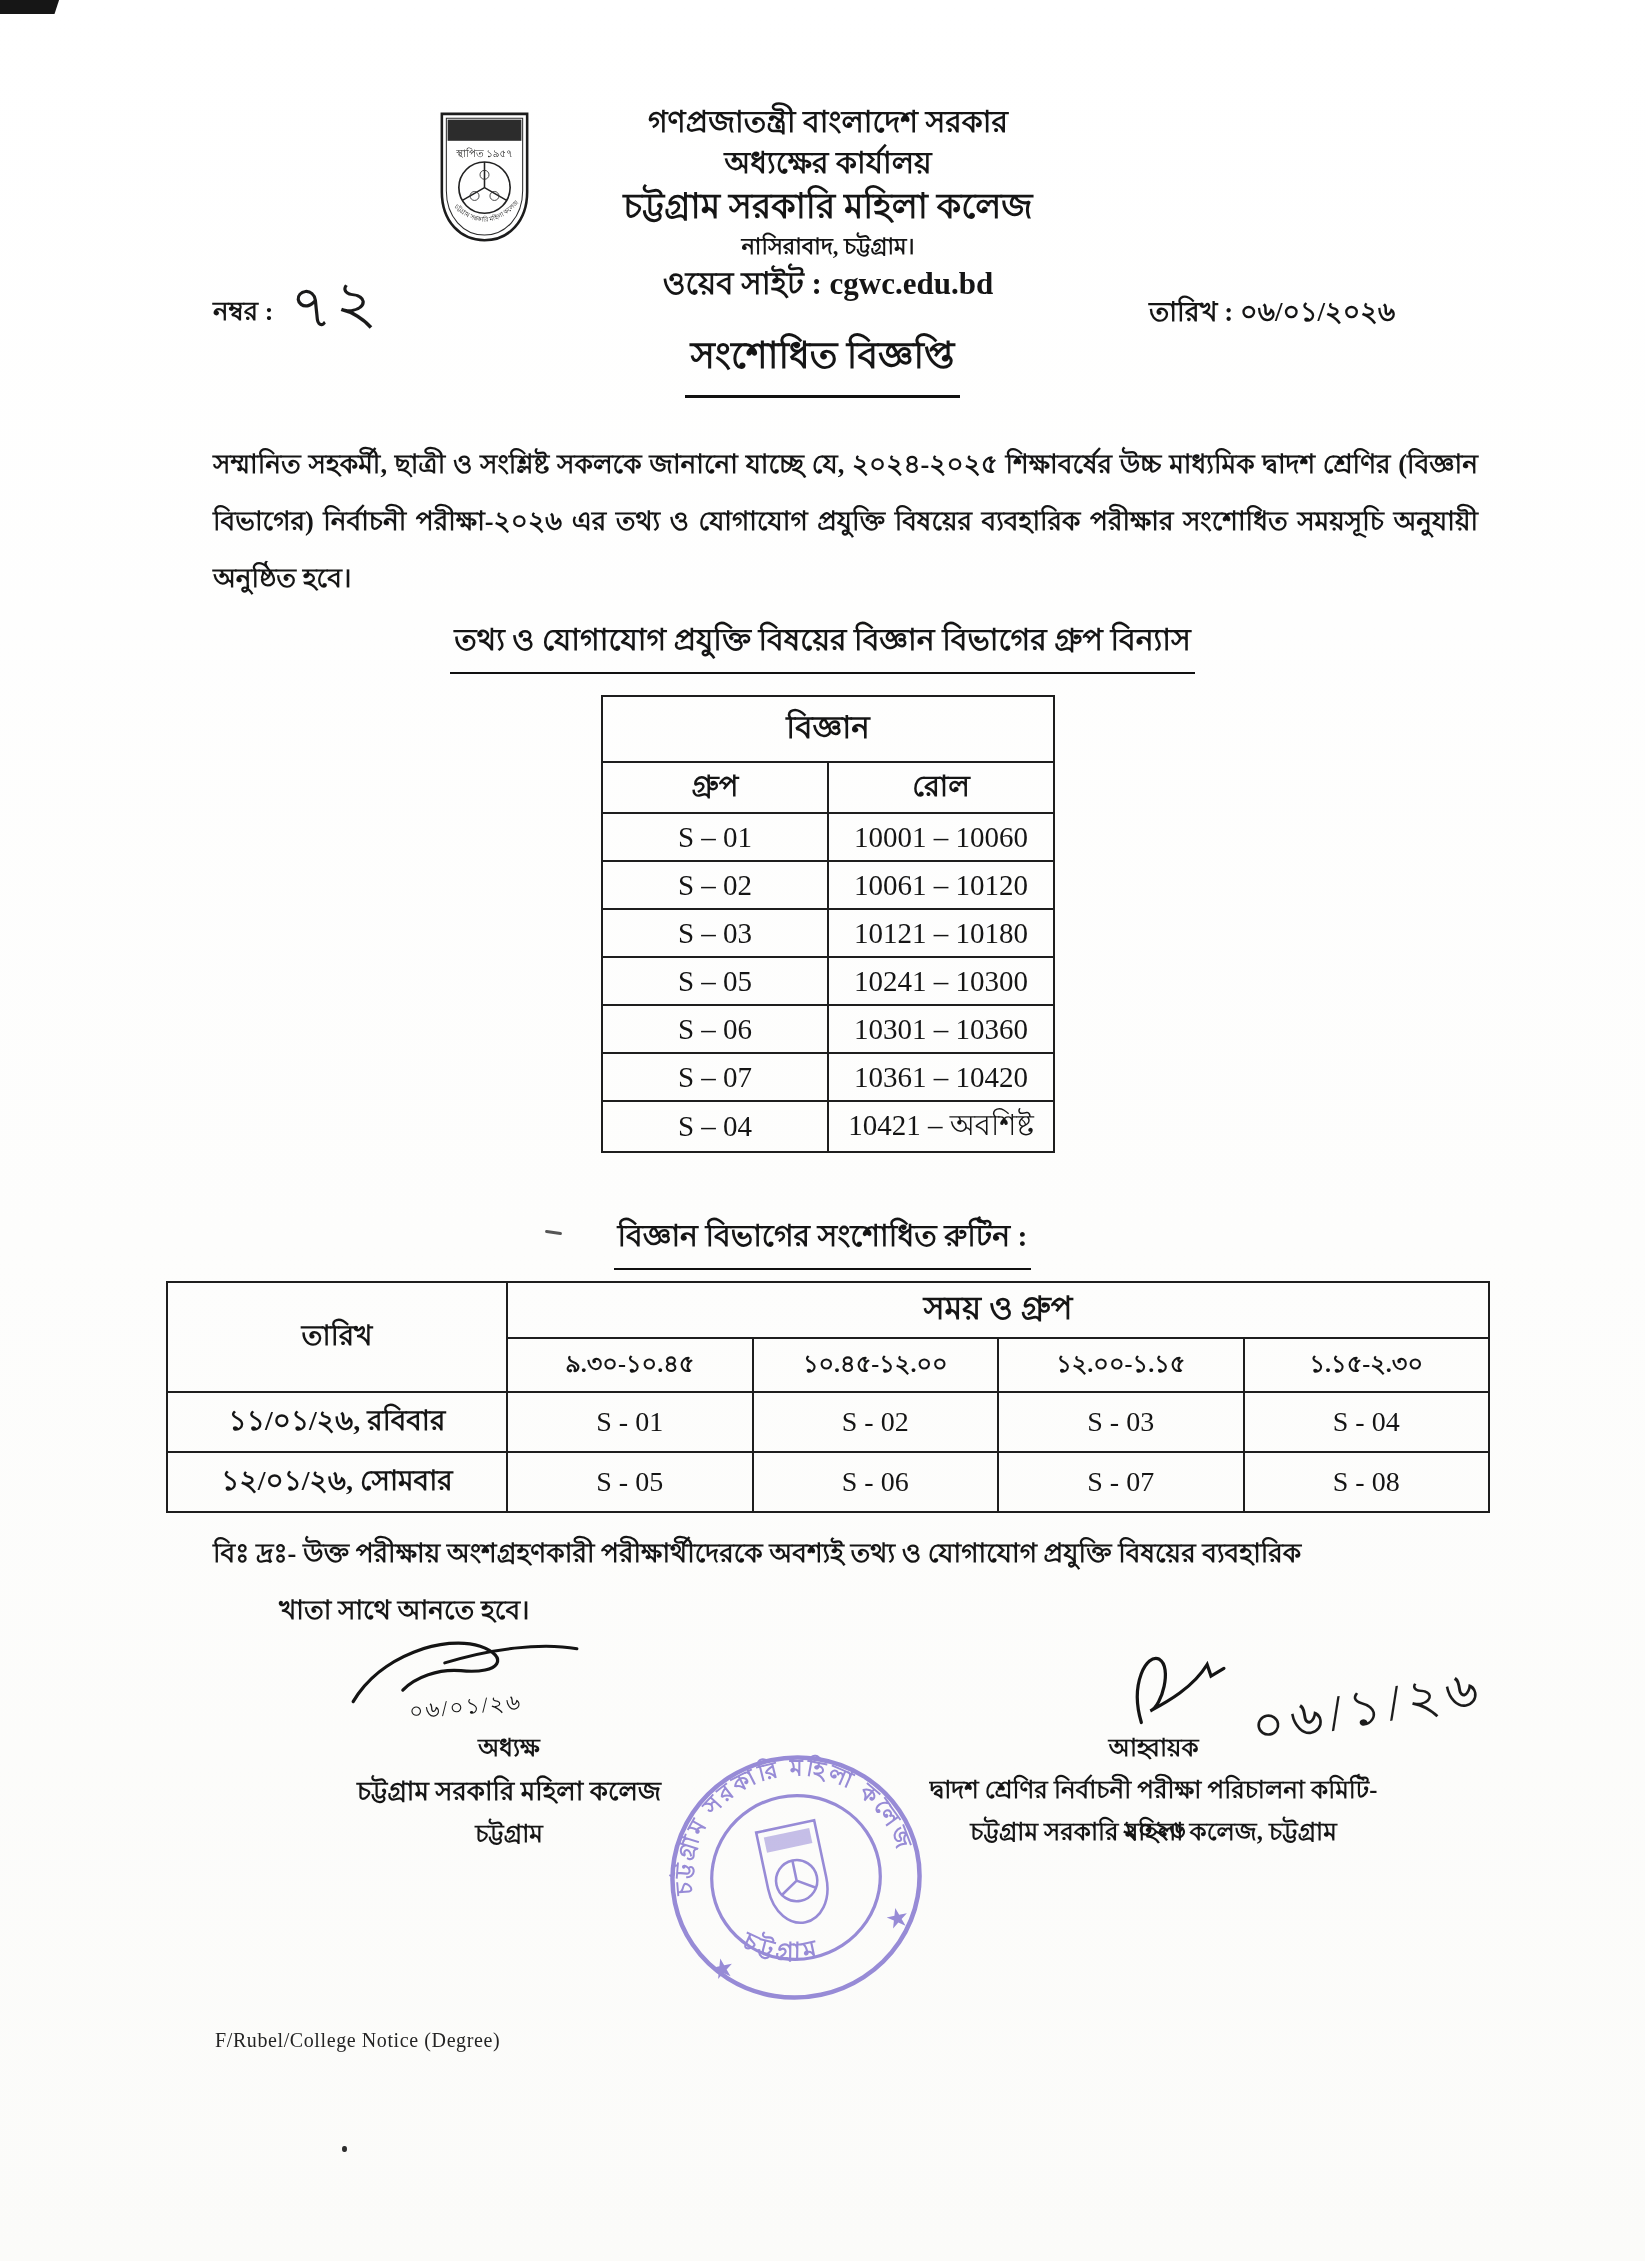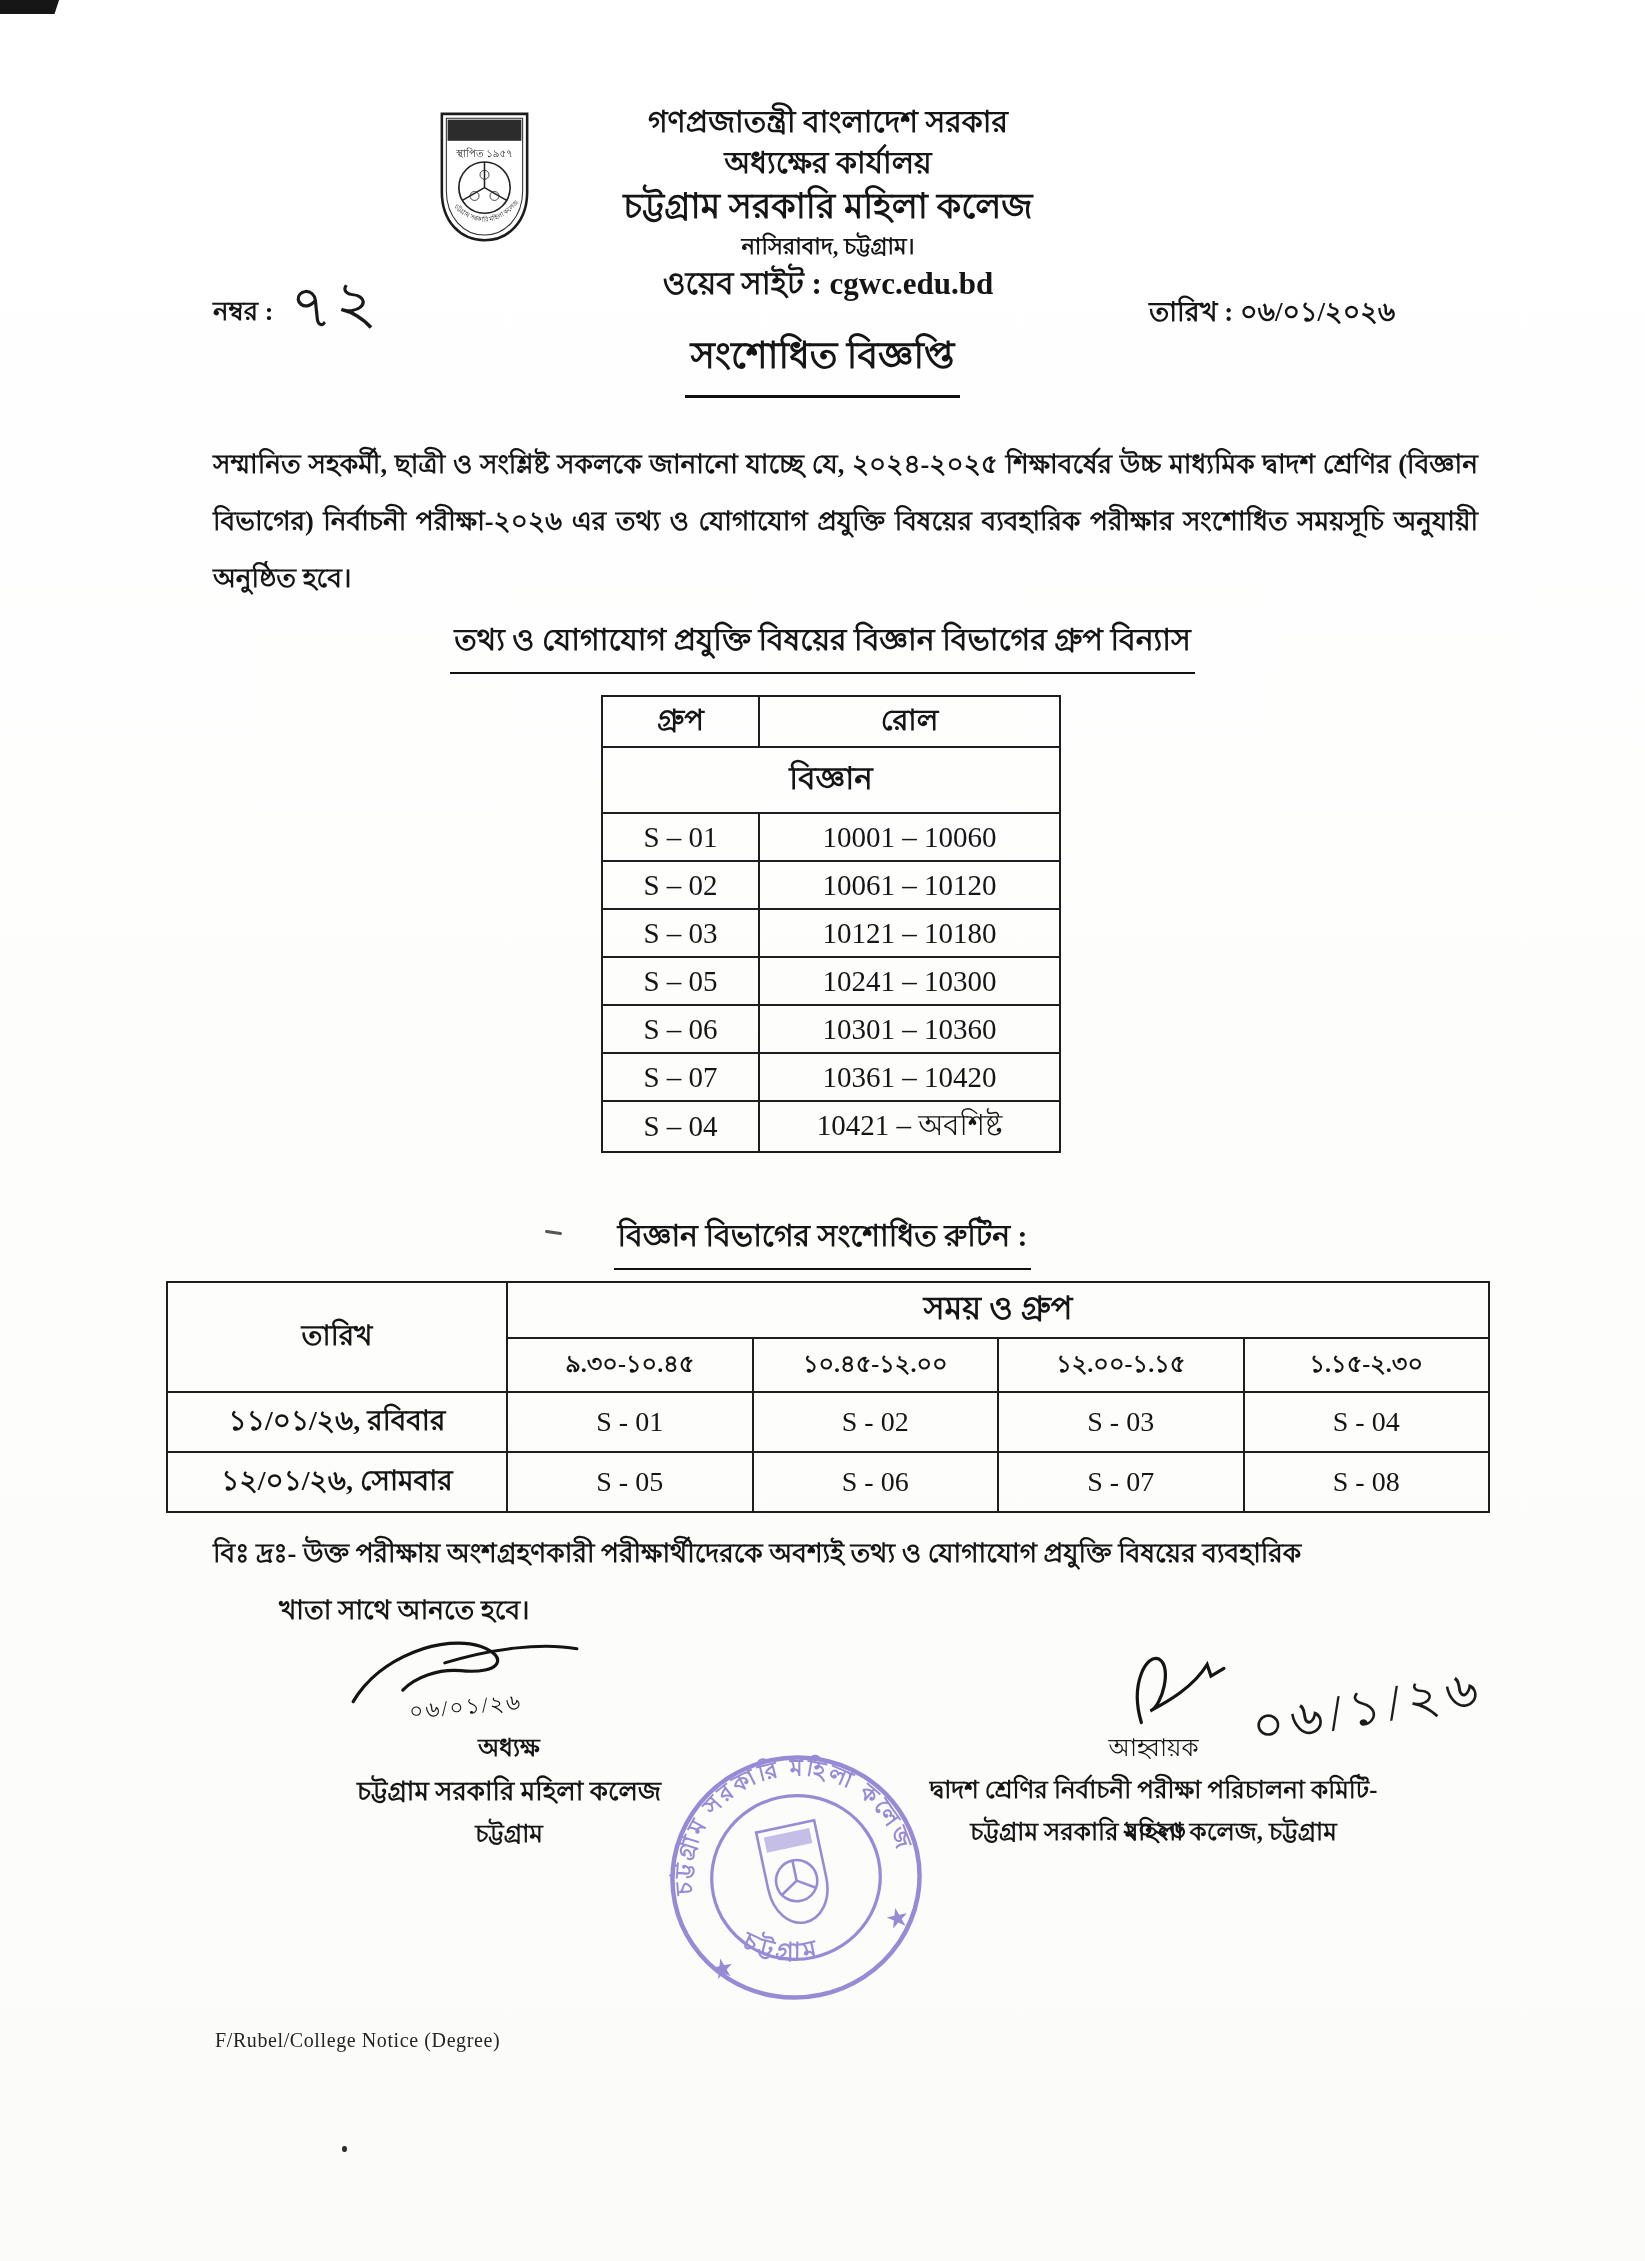--- a/index.html
+++ b/index.html
@@ -50,21 +50,21 @@
   .routine-table .drow td{height:58px;font-size:28px;border-radius:15px;}
   .routine-table .dcell{font-size:26px;font-weight:bold;}
   
   .note1{left:213px;top:1533px;width:1283px;font-size:26.4px;font-weight:bold;}
   .note2{left:279px;top:1590px;font-size:26.4px;font-weight:bold;}
   
   .sig-svg{overflow:visible;}
   .sigl-role{left:322px;top:1729px;width:374px;text-align:center;font-size:24.5px;font-weight:600;}
   .sigl-org{left:322px;top:1771px;width:374px;text-align:center;font-size:26px;font-weight:bold;}
   .sigl-place{left:322px;top:1815px;width:374px;text-align:center;font-size:24.5px;font-weight:bold;}
-  .sigr-role{left:915px;top:1729px;width:477px;text-align:center;font-size:24.5px;font-weight:400;}
+  .sigr-role{left:915px;top:1729px;width:477px;text-align:center;font-size:24.5px;font-weight:700;}
   .sigr-org{left:915px;top:1771px;width:477px;text-align:center;font-size:24.5px;font-weight:bold;}
   .sigr-place{left:915px;top:1813px;width:477px;text-align:center;font-size:24.5px;font-weight:bold;}
   .hand-date-right{left:1251px;top:1669px;font-size:50px;transform:rotate(-10deg);letter-spacing:6.4px;color:#1c1c1c;}
   
   .stamp{left:663px;top:1748px;width:266px;height:259px;transform:rotate(-12deg);opacity:.82;}
   
   .footer-note{left:215px;top:2029px;font-size:20px;color:#242424;letter-spacing:0.6px;}
   .dot-b{left:342px;top:2146px;}
 </style>
 </head>
@@ -115,26 +115,26 @@
   </div>
 
   <div class="abs section-heading sh1">
     <span>তথ্য ও যোগাযোগ প্রযুক্তি বিষয়ের বিজ্ঞান বিভাগের গ্রুপ বিন্যাস</span>
   </div>
 
   <div class="abs group-table">
     <table>
       <tbody>
           <tr>
+            <td colspan="2" class="cap">বিজ্ঞান</td>
+          </tr>
+      <tr>
         <th class="hdr cell-g">গ্রুপ</th>
         <th class="hdr cell-r">রোল</th>
       </tr>
-      <tr>
-            <td colspan="2" class="cap">বিজ্ঞান</td>
-          </tr>
       <tr>
         <td class="cell-g">S – 01</td>
         <td class="cell-r">10001 – 10060</td>
           </tr>
       <tr>
         <td class="cell-g">S – 02</td>
         <td class="cell-r">10061 – 10120</td>
           </tr>
       <tr>
         <td class="cell-g">S – 03</td>

